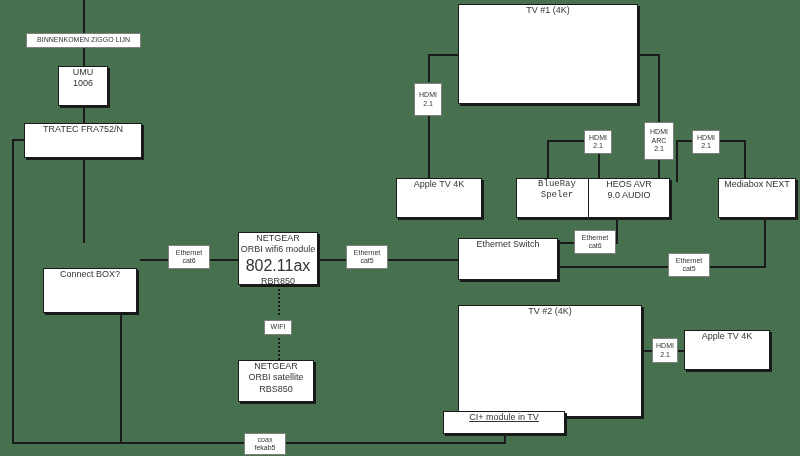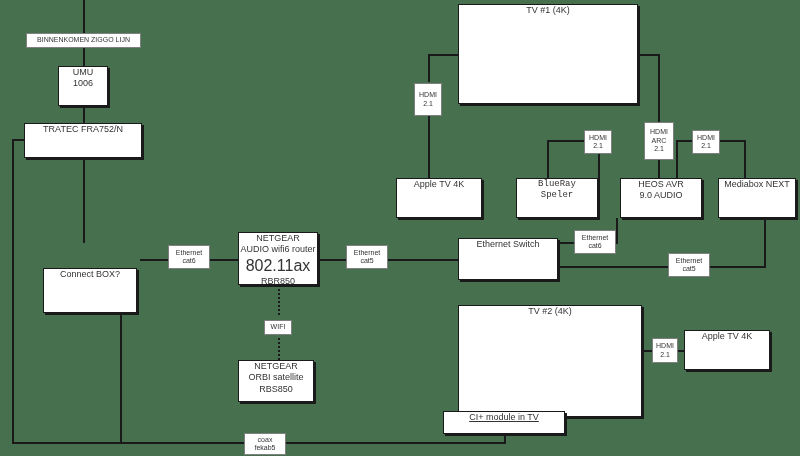--- a/index.html
+++ b/index.html
@@ -145,21 +145,21 @@
 
   <div class="node" style="left:43px; top:240px; width:94px; height:45px;margin-top:28px;">
     <span class="lines">
       <span class="l">Connect BOX?</span>
     </span>
   </div>
 
   <div class="node" style="left:238px; top:232px; width:80px; height:53px;">
     <span class="lines">
       <span class="l">NETGEAR</span>
-      <span class="l">AUDIO wifi6 router</span>
+      <span class="l">ORBI wifi6 module</span>
       <span class="l bold">802.11ax</span>
       <span class="l">RBR850</span>
     </span>
   </div>
 
   <div class="node" style="left:238px; top:360px; width:76px; height:42px;">
     <span class="lines">
       <span class="l">NETGEAR</span>
       <span class="l">ORBI satellite</span>
       <span class="l">RBS850</span>
@@ -202,21 +202,21 @@
     </span>
   </div>
 
   <div class="node" style="left:516px; top:178px; width:82px; height:40px;font-family:Liberation Mono, monospace;">
     <span class="lines">
       <span class="l">BlueRay</span>
       <span class="l">Speler</span>
     </span>
   </div>
 
-  <div class="node" style="left:620px; top:178px; width:82px; height:40px;">
+  <div class="node" style="left:588px; top:178px; width:82px; height:40px;">
     <span class="lines">
       <span class="l">HEOS AVR</span>
       <span class="l">9.0 AUDIO</span>
     </span>
   </div>
 
   <div class="node" style="left:718px; top:178px; width:78px; height:40px;">
     <span class="lines">
       <span class="l">Mediabox NEXT</span>
     </span>

